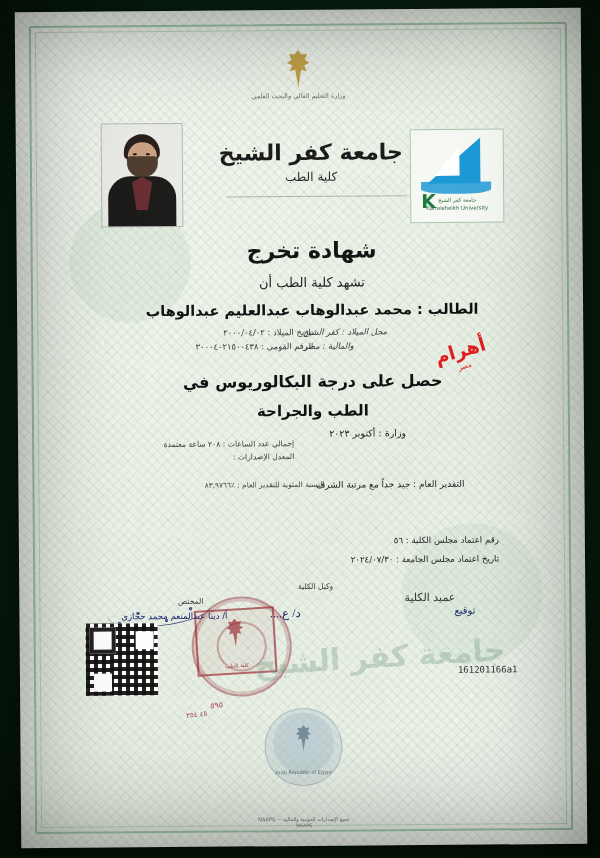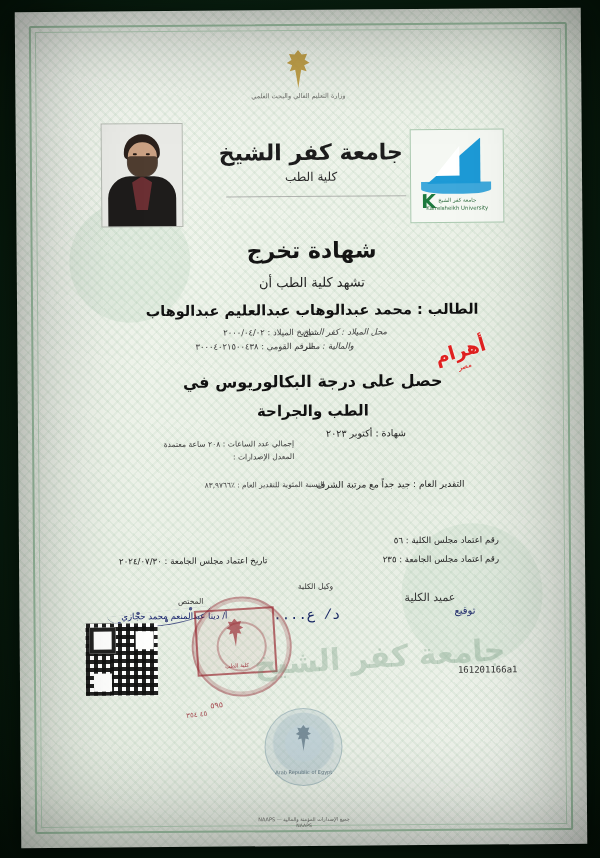--- a/index.html
+++ b/index.html
@@ -194,22 +194,22 @@
   .sign-label-2{position:absolute;right:252px;top:572px;font-size:7.6px;color:#333;direction:rtl;text-align:center;}
   .sign-label-3{position:absolute;right:382px;top:586px;font-size:7.6px;color:#333;direction:rtl;}
 
   .sig-dean{
     position:absolute;right:110px;top:596px;width:130px;
     direction:rtl;text-align:right;font-size:10px;color:#1e2a6a;
     font-family:"DejaVu Serif", serif;
   }
   .sig-vice{
     position:absolute;right:245px;top:596px;width:110px;
-    font-size:14px;color:#1b2a66;direction:rtl;text-align:right;
-    font-family:Liberation Mono, monospace;
+    font-size:12px;color:#1b2a66;direction:rtl;text-align:center;
+    font-family:Liberation Serif, serif;
   }
   .scribble{
     position:absolute;right:370px;top:592px;width:110px;height:26px;
     background:
       radial-gradient(circle at 12% 60%, rgba(25,35,105,.85) 0 1.4px, transparent 2px),
       radial-gradient(circle at 30% 30%, rgba(25,35,105,.8) 0 1.4px, transparent 2px),
       radial-gradient(circle at 55% 70%, rgba(25,35,105,.8) 0 1.4px, transparent 2px),
       radial-gradient(circle at 78% 35%, rgba(25,35,105,.8) 0 1.4px, transparent 2px);
     transform:rotate(-6deg);
     opacity:.9;
@@ -398,21 +398,21 @@
       <div>
         <span>والمالية :</span>
         <span>مصر</span>
       </div>
     </div>
 
     <div class="degree rtl">حصل على درجة البكالوريوس في</div>
     <div class="degree2 rtl">الطب والجراحة</div>
 
     <div class="grad-date">
-      <span>شهادة :</span>
+      <span>وزارة :</span>
       <span>أكتوبر ٢٠٢٣</span>
     </div>
 
     <div class="hours-left">
       <div>إجمالي عدد الساعات : ٢٠٨ ساعة معتمدة</div>
       <div>
         <span>المعدل الإصدارات :</span>
       </div>
     </div>
 
@@ -426,24 +426,20 @@
     </div>
 
     <div class="approv">
       <div class="row">
         <div class="cell-l">
           <span>رقم اعتماد مجلس الكلية :</span>
           <span>٥٦</span>
         </div>
       </div>
       <div class="row">
-        <div class="cell-l">
-          <span>رقم اعتماد مجلس الجامعة :</span>
-          <span>٢٣٥</span>
-        </div>
         <div class="cell-r">
           <span>تاريخ اعتماد مجلس الجامعة :</span>
           <span>٢٠٢٤/٠٧/٣٠</span>
         </div>
       </div>
     </div>
 
     <div class="sign-label-1">عميد الكلية</div>
     <div class="sign-label-2">وكيل الكلية</div>
     <div class="sign-label-3">المختص</div>

